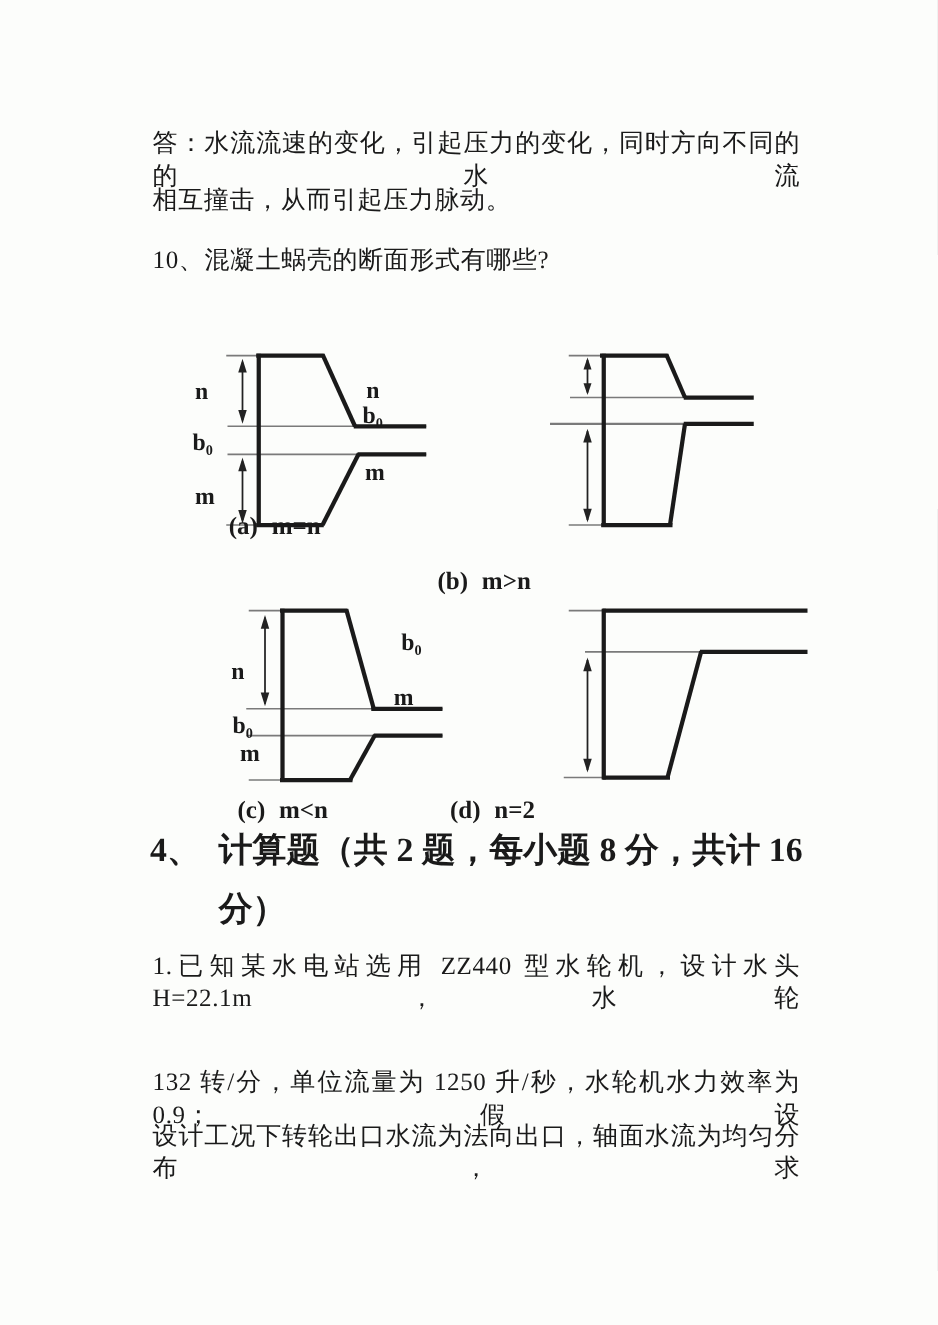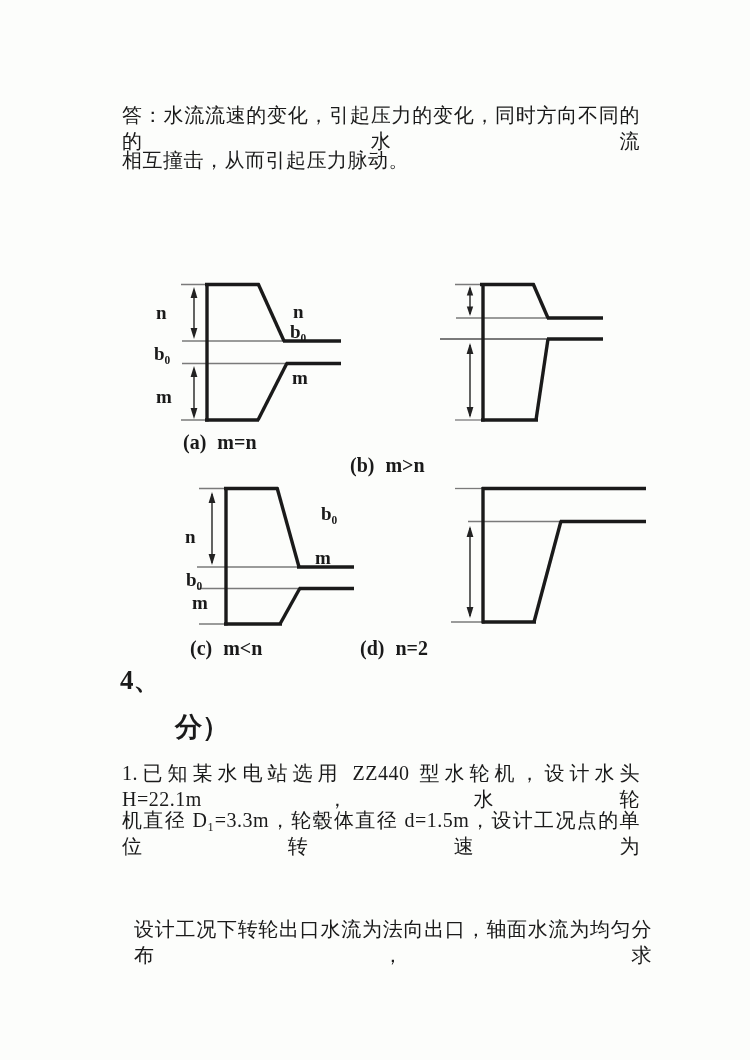--- a/index.html
+++ b/index.html
@@ -39,20 +39,21 @@
   .caption .formula { margin-left:11px; }
 </style>
 </head>
 <body>
 
 <div class="page">
 
   <div class="tline" style="top:147px;">相互撞击，从而引起压力脉动。</div>
   <div class="tline just" style="top:102px;">答：水流流速的变化，引起压力的变化，同时方向不同的的水流</div>
 
+  <div class="tline" style="top:195px;">10、混凝土蜗壳的断面形式有哪些?</div>
 
   <div>
 
     <svg class="fig" style="left:150px;top:277px;" width="300" height="150" viewBox="150 277 300 150">
       <line class="thin" x1="181" y1="284.5" x2="259" y2="284.5"></line>
       <line class="thin" x1="182" y1="341" x2="341" y2="341"></line>
       <line class="thin" x1="182" y1="363.5" x2="341" y2="363.5"></line>
       <line class="thin" x1="181" y1="420" x2="259" y2="420"></line>
       <line class="thick" x1="205" y1="284.5" x2="259" y2="284.5"></line>
       <line class="thick" x1="258" y1="283.5" x2="284" y2="341"></line>
@@ -124,36 +125,37 @@
       <line class="thick" x1="482" y1="488.5" x2="646" y2="488.5"></line>
       <line class="thick" x1="560" y1="521.5" x2="646" y2="521.5"></line>
       <line class="thick" x1="561" y1="521" x2="534" y2="622"></line>
       <line class="thick" x1="482" y1="622" x2="536" y2="622"></line>
       <line class="thick" x1="483" y1="487" x2="483" y2="623.5"></line>
       <line class="arrow" x1="470" y1="528" x2="470" y2="616"></line>
       <path class="ahead" d="M470,526 l-3.4,11 h6.8 z"></path>
       <path class="ahead" d="M470,618 l-3.4,-11 h6.8 z"></path>
     </svg>
 
-    <div class="caption" style="left:183px;top:431px;">
+    <div class="caption" style="left:183px;top:410px;">
       <span>(a)</span><span class="formula">m=n</span>
     </div>
     <div class="caption" style="left:350px;top:431px;margin-top:23px;">
       <span>(b)</span><span class="formula">m&gt;n</span>
     </div>
     <div class="caption" style="left:190px;top:637px;">
       <span>(c)</span><span class="formula">m&lt;n</span>
     </div>
     <div class="caption" style="left:360px;top:637px;">
       <span>(d)</span><span class="formula">n=2</span>
     </div>
   </div>
 
   <div class="heading" style="top:663px;">
     <span class="num">4、</span>
+    <span class="rest">计算题（共 2 题，每小题 8 分，共计 16</span>
   </div>
   <div class="heading2" style="top:710px;">分）</div>
 
   <div class="tline just" style="top:760px;">1.已知某水电站选用 ZZ440 型水轮机，设计水头 H=22.1m，水轮</div>
-  <div class="tline just" style="top:807px;">机直径 D₁=3.3m，轮毂体直径 d=1.5m，设计工况点的单位转速为</div>
-  <div class="tline just" style="top:916px;margin-left:12px;">设计工况下转轮出口水流为法向出口，轴面水流为均匀分布，求</div>
+  <div class="tline just" style="top:853px;">132 转/分，单位流量为 1250 升/秒，水轮机水力效率为 0.9；假设</div>
+  <div class="tline just" style="top:896px;">设计工况下转轮出口水流为法向出口，轴面水流为均匀分布，求</div>
 
 </div>
 
 </body></html>

